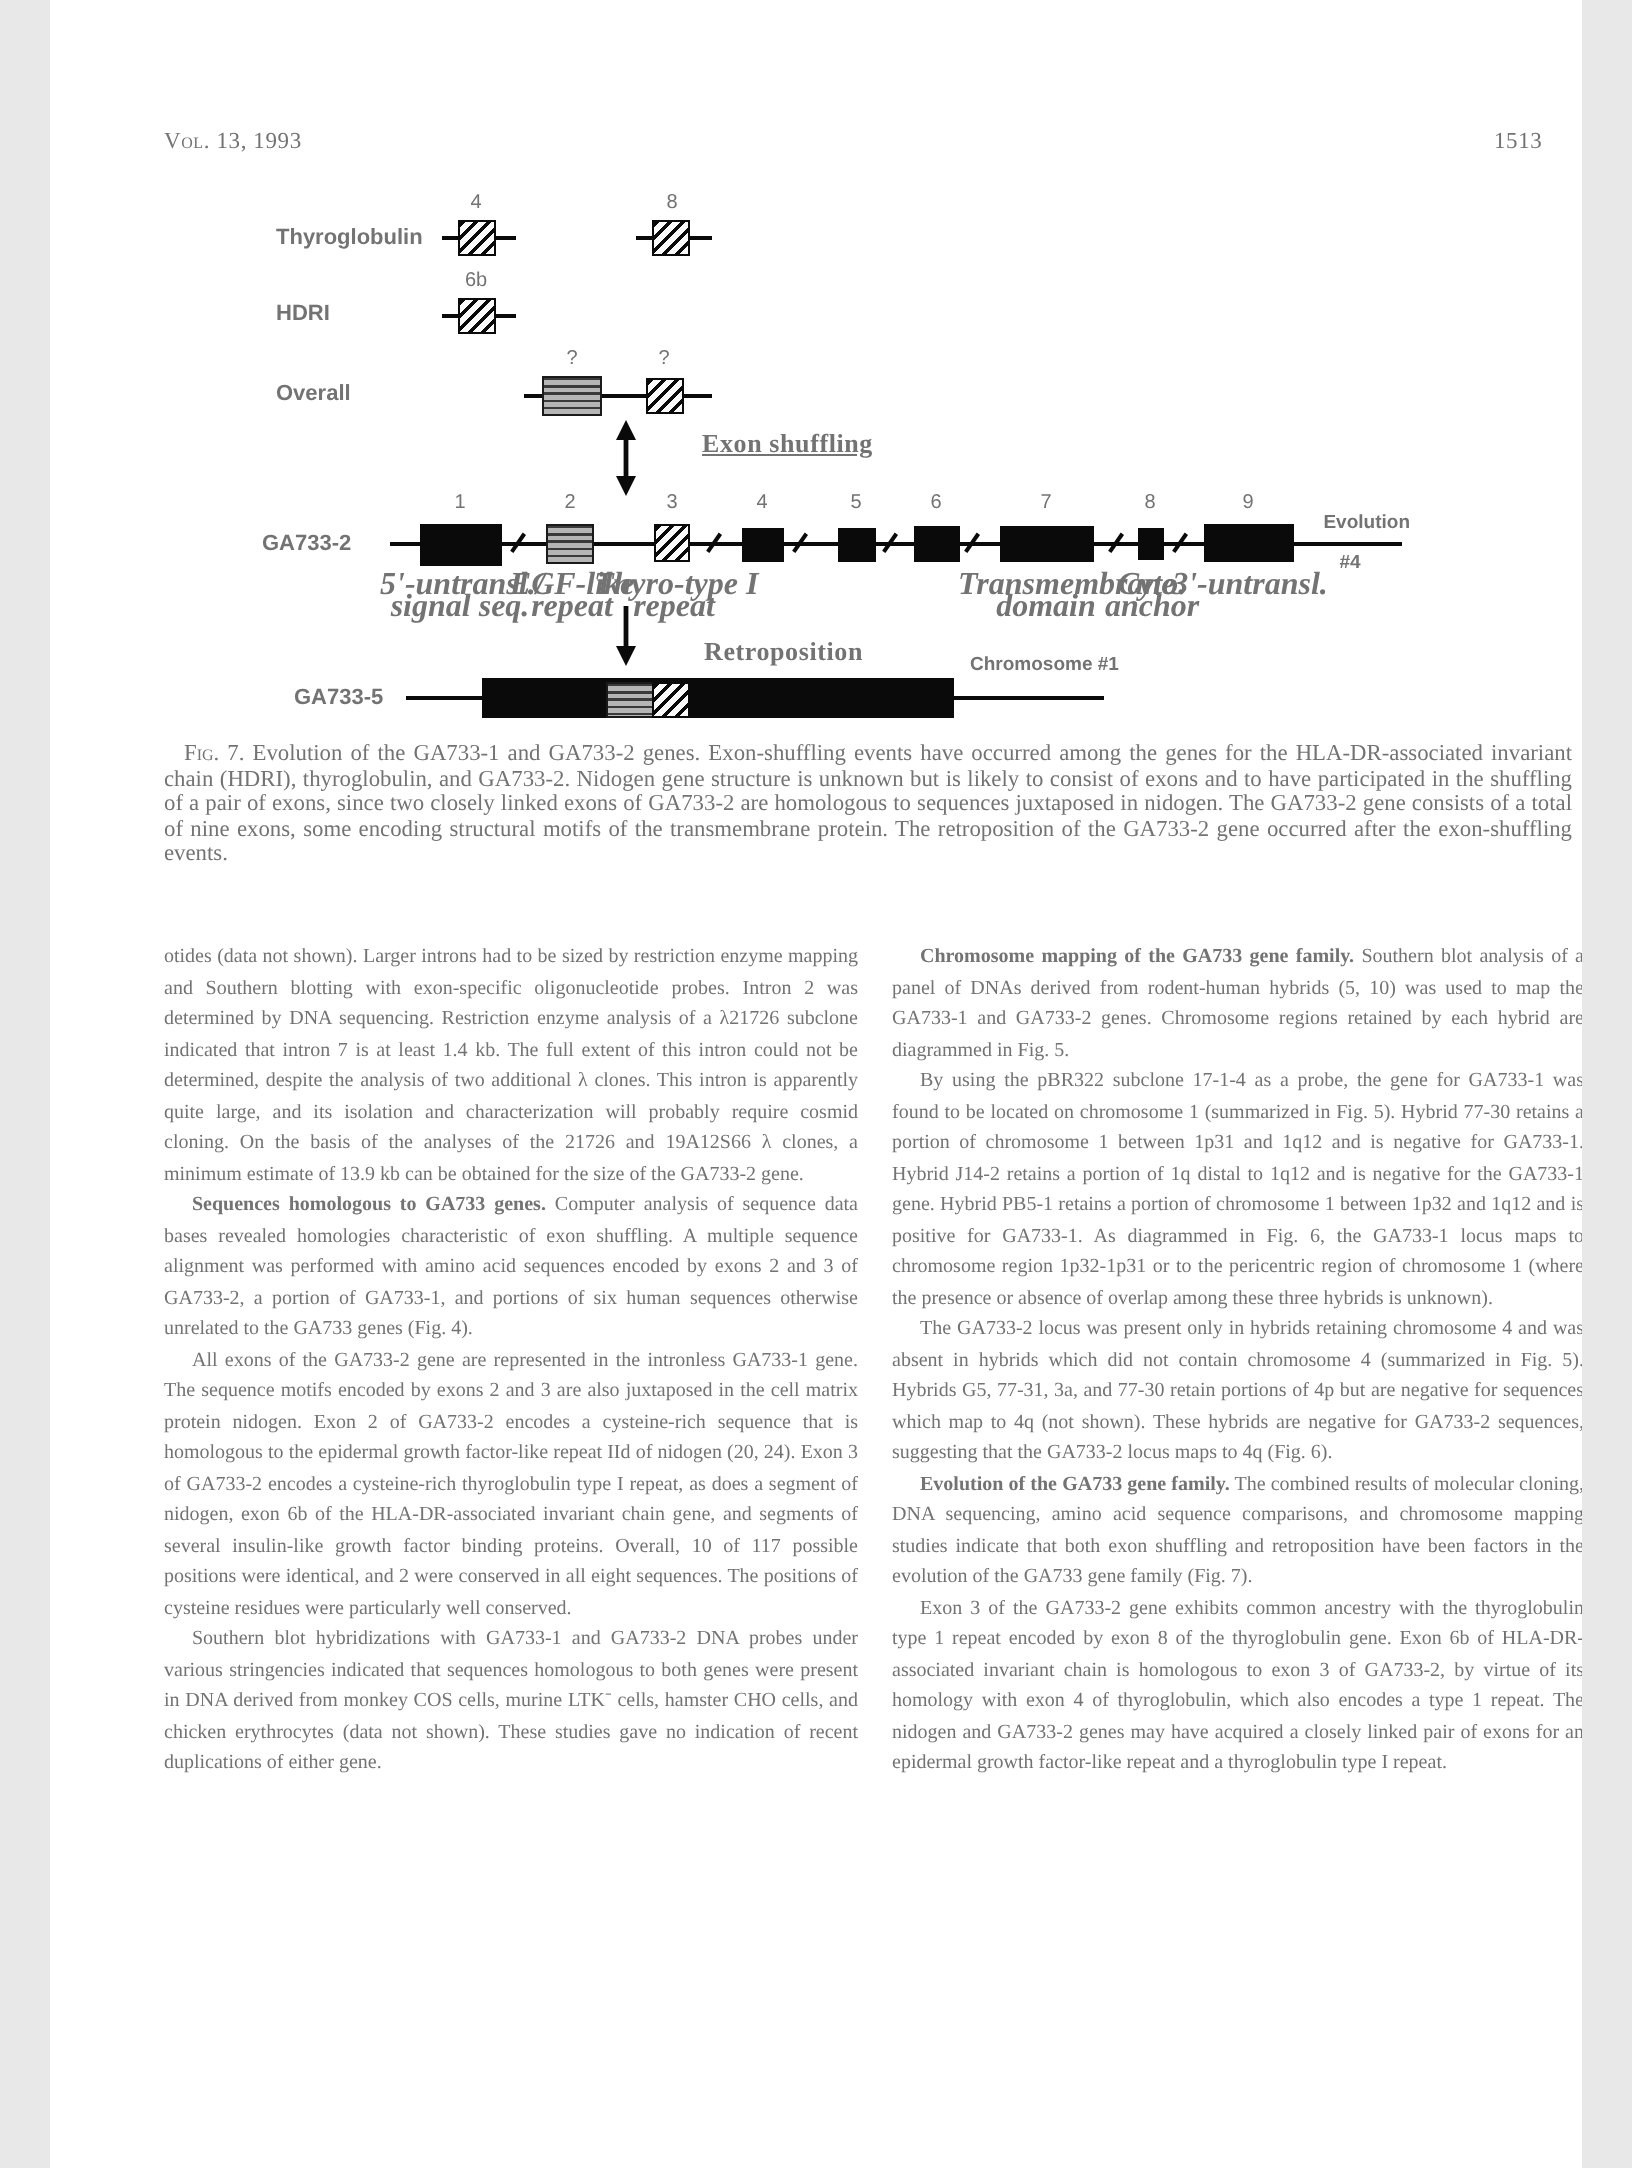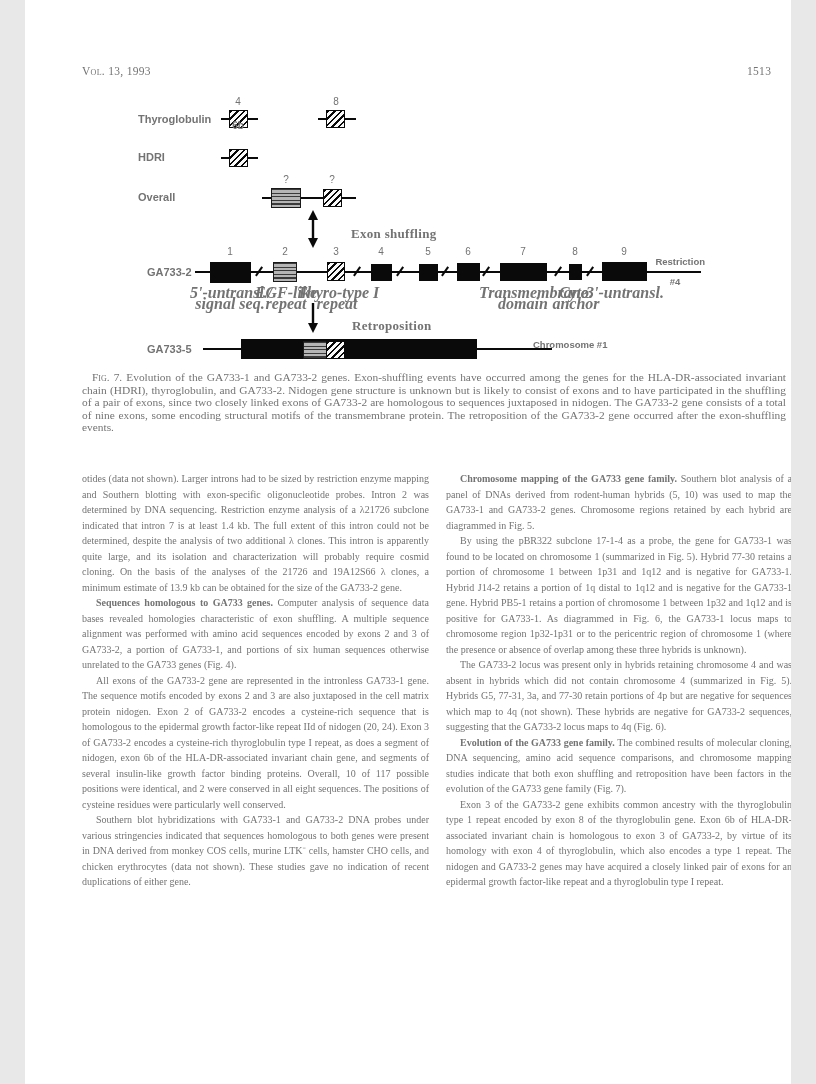--- a/index.html
+++ b/index.html
@@ -42,39 +42,39 @@
 
     <div class="abs gene-label" style="left:113px;top:113px;">Thyroglobulin</div>
     <div class="abs num" style="left:198px;top:96px;width:30px;">4</div>
     <div class="abs hline" style="left:196px;top:118px;width:37px;"></div>
     <div class="abs box hatch" style="left:204px;top:110px;width:19px;height:18px;"></div>
     <div class="abs num" style="left:296px;top:96px;width:30px;">8</div>
     <div class="abs hline" style="left:293px;top:118px;width:38px;"></div>
     <div class="abs box hatch" style="left:301px;top:110px;width:19px;height:18px;"></div>
 
     <div class="abs gene-label" style="left:113px;top:151px;">HDRI</div>
-    <div class="abs num" style="left:198px;top:120px;width:30px;font-weight:bold;">6b</div>
+    <div class="abs num" style="left:198px;top:135px;width:30px;">6b</div>
     <div class="abs hline" style="left:196px;top:157px;width:37px;"></div>
     <div class="abs box hatch" style="left:204px;top:149px;width:19px;height:18px;"></div>
 
     <div class="abs gene-label" style="left:113px;top:191px;">Overall</div>
     <div class="abs num" style="left:246px;top:174px;width:30px;">?</div>
     <div class="abs num" style="left:292px;top:174px;width:30px;">?</div>
     <div class="abs hline" style="left:237px;top:197px;width:94px;"></div>
     <div class="abs box hstripe" style="left:246px;top:188px;width:30px;height:20px;"></div>
     <div class="abs box hatch" style="left:298px;top:189px;width:19px;height:18px;"></div>
 
     <svg class="abs" style="left:280px;top:210px;" width="16" height="38" viewBox="0 0 16 38">
       <line x1="8" y1="7" x2="8" y2="31" stroke="#0a0a0a" stroke-width="2.4"></line>
       <polygon points="8,0 3,10 13,10" fill="#0a0a0a"></polygon>
       <polygon points="8,38 3,28 13,28" fill="#0a0a0a"></polygon>
     </svg>
-    <div class="abs shuffle-label" style="left:326px;top:226px;">Exon shuffling</div>
+    <div class="abs shuffle-label" style="left:326px;top:214px;text-decoration:underline;">Exon shuffling</div>
 
-    <div class="abs gene-label" style="left:122px;top:266px;">GA733-2</div>
+    <div class="abs gene-label" style="left:106px;top:266px;">GA733-2</div>
     <div class="abs hline" style="left:170px;top:271px;width:506px;"></div>
 
     <div class="abs num" style="left:190px;top:246px;width:30px;">1</div>
     <div class="abs num" style="left:245px;top:246px;width:30px;">2</div>
     <div class="abs num" style="left:296px;top:246px;width:30px;">3</div>
     <div class="abs num" style="left:341px;top:246px;width:30px;">4</div>
     <div class="abs num" style="left:388px;top:246px;width:30px;">5</div>
     <div class="abs num" style="left:428px;top:246px;width:30px;">6</div>
     <div class="abs num" style="left:483px;top:246px;width:30px;">7</div>
     <div class="abs num" style="left:535px;top:246px;width:30px;">8</div>
@@ -91,21 +91,21 @@
     <div class="abs box black" style="left:577px;top:262px;width:45px;height:19px;"></div>
 
     <div class="abs slash" style="left:233px;top:266px;"></div>
     <div class="abs slash" style="left:331px;top:266px;"></div>
     <div class="abs slash" style="left:374px;top:266px;"></div>
     <div class="abs slash" style="left:419px;top:266px;"></div>
     <div class="abs slash" style="left:460px;top:266px;"></div>
     <div class="abs slash" style="left:532px;top:266px;"></div>
     <div class="abs slash" style="left:564px;top:266px;"></div>
 
-    <div class="abs chrom" style="left:620px;top:256px;width:60px;text-align:right;">Restriction</div>
+    <div class="abs chrom" style="left:620px;top:256px;width:60px;text-align:right;">Evolution</div>
     <div class="abs chrom" style="left:620px;top:276px;width:60px;text-align:center;">#4</div>
 
     <div class="abs exon-sub" style="left:165px;top:288px;width:80px;">
       <div>5'-untransl./</div>
       <div>signal seq.</div>
     </div>
     <div class="abs exon-sub" style="left:221px;top:288px;width:80px;font-style:italic;">
       <div>EGF-like</div>
       <div>repeat</div>
     </div>
@@ -130,21 +130,21 @@
       <polygon points="8,30 3,20 13,20" fill="#0a0a0a"></polygon>
     </svg>
     <div class="abs shuffle-label" style="left:327px;top:318px;">Retroposition</div>
 
     <div class="abs gene-label" style="left:122px;top:343px;">GA733-5</div>
     <div class="abs hline" style="left:178px;top:348px;width:38px;"></div>
     <div class="abs box black" style="left:216px;top:339px;width:236px;height:20px;">
       <div class="abs hstripe" style="left:62px;top:2px;width:23px;height:16px;border-width:1px;"></div>
       <div class="abs hatch" style="left:85px;top:2px;width:17px;height:16px;border-width:1px;"></div>
     </div>
-    <div class="abs chrom" style="left:460px;top:339px;margin-left:48px;">Chromosome #1</div>
+    <div class="abs chrom" style="left:460px;top:327px;">Chromosome #1</div>
     <div class="abs hline" style="left:452px;top:348px;width:75px;"></div>
 
   </div>
 
   <p class="abs caption" style="left:57px;top:371px;width:704px;"><span class="sc" style="font-weight:normal;">Fig. 7.</span><span> Evolution of the GA733-1 and GA733-2 genes. Exon-shuffling events have occurred among the genes for the HLA-DR-associated invariant chain (HDRI), thyroglobulin, and GA733-2. Nidogen gene structure is unknown but is likely to consist of exons and to have participated in the shuffling of a pair of exons, since two closely linked exons of GA733-2 are homologous to sequences juxtaposed in nidogen. The GA733-2 gene consists of a total of nine exons, some encoding structural motifs of the transmembrane protein. The retroposition of the GA733-2 gene occurred after the exon-shuffling events.</span></p>
 
   <div class="abs col" style="left:57px;top:471px;width:347px;">
     <p class="para"><span>otides (data not shown). Larger introns had to be sized by restriction enzyme mapping and Southern blotting with exon-specific oligonucleotide probes. Intron 2 was determined by DNA sequencing. Restriction enzyme analysis of a λ21726 subclone indicated that intron 7 is at least 1.4 kb. The full extent of this intron could not be determined, despite the analysis of two additional λ clones. This intron is apparently quite large, and its isolation and characterization will probably require cosmid cloning. On the basis of the analyses of the 21726 and 19A12S66 λ clones, a minimum estimate of 13.9 kb can be obtained for the size of the GA733-2 gene.</span></p>
     <p class="para indent"><b>Sequences homologous to GA733 genes.</b><span> Computer analysis of sequence data bases revealed homologies characteristic of exon shuffling. A multiple sequence alignment was performed with amino acid sequences encoded by exons 2 and 3 of GA733-2, a portion of GA733-1, and portions of six human sequences otherwise unrelated to the GA733 genes (Fig. 4).</span></p>
     <p class="para indent"><span>All exons of the GA733-2 gene are represented in the intronless GA733-1 gene. The sequence motifs encoded by exons 2 and 3 are also juxtaposed in the cell matrix protein nidogen. Exon 2 of GA733-2 encodes a cysteine-rich sequence that is homologous to the epidermal growth factor-like repeat IId of nidogen (20, 24). Exon 3 of GA733-2 encodes a cysteine-rich thyroglobulin type I repeat, as does a segment of nidogen, exon 6b of the HLA-DR-associated invariant chain gene, and segments of several insulin-like growth factor binding proteins. Overall, 10 of 117 possible positions were identical, and 2 were conserved in all eight sequences. The positions of cysteine residues were particularly well conserved.</span></p>

